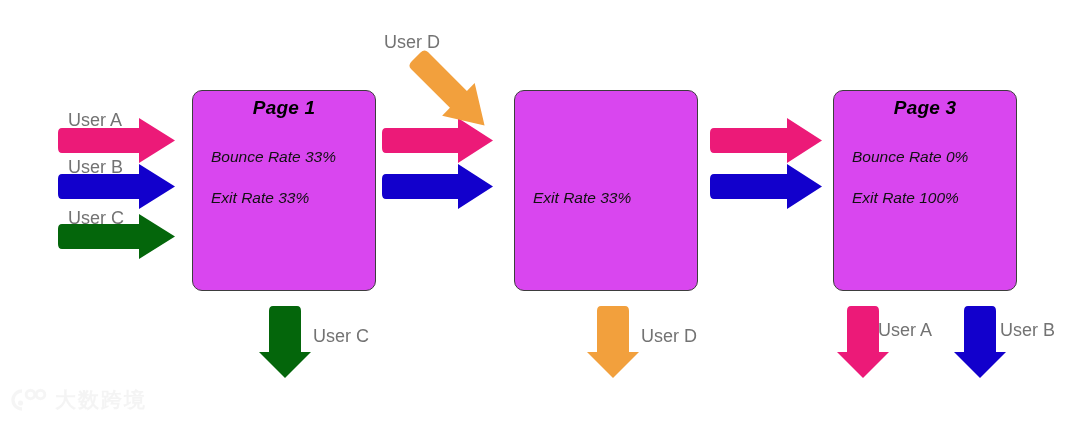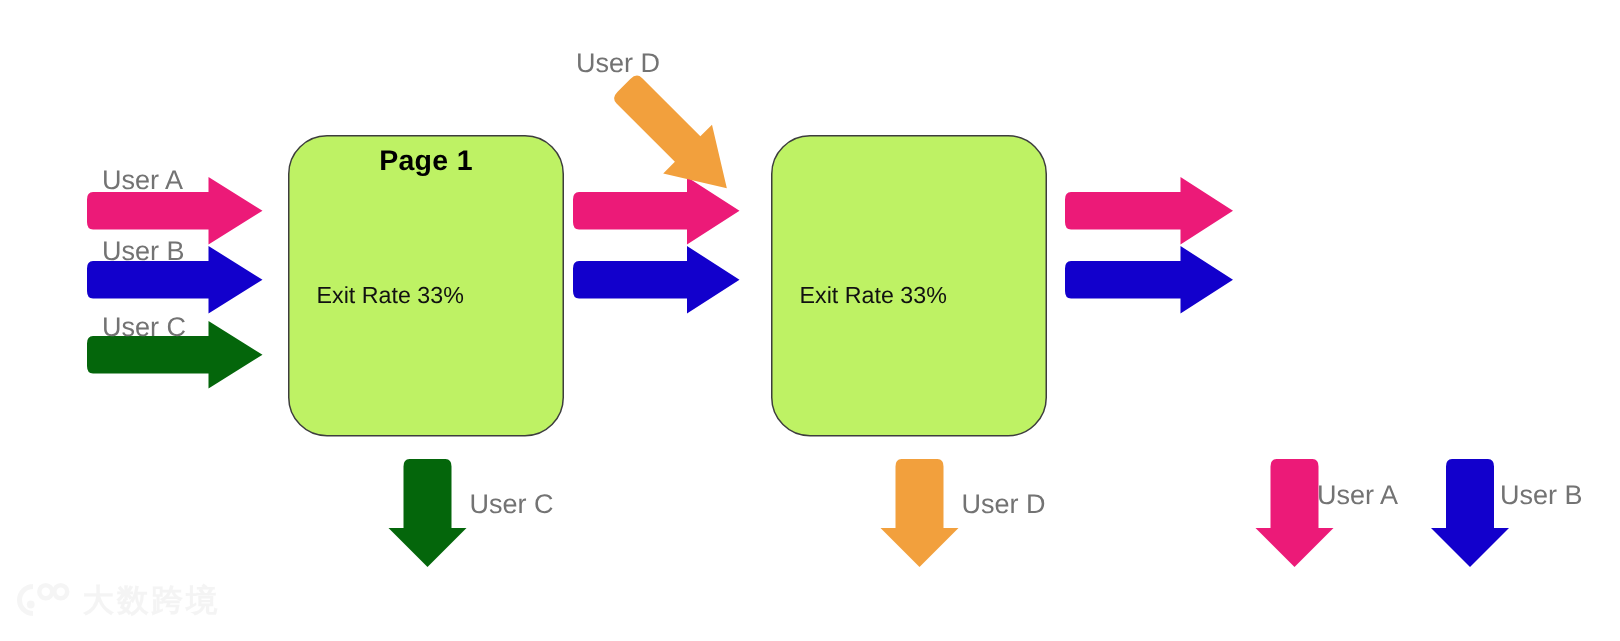--- a/index.html
+++ b/index.html
@@ -15,23 +15,24 @@
     width: 1080px;
     height: 427px;
     background: #ffffff;
     overflow: hidden;
   }
 
   
   .page-box {
     position: absolute;
     box-sizing: border-box;
-    background: #bef264;
+    background: #d946ef;
     border: 1.6px solid #3d3d3d;
-    border-radius: 26px;
+    border-radius: 10px;
+    font-style: italic;
   }
   .page-title {
     position: absolute;
     top: 6px;
     left: 0;
     right: 0;
     text-align: center;
     font-size: 19px;
     font-weight: bold;
     color: #000000;
@@ -120,27 +121,33 @@
              L 587 352 L 597 352 L 597 311 Q 597 306 601 306 Z" fill="#f2a03d"></path>
 
     <path d="M 851 306 L 875 306 Q 879 306 879 311 L 879 352 L 889 352 L 863 378
              L 837 352 L 847 352 L 847 311 Q 847 306 851 306 Z" fill="#ec1a78"></path>
     <path d="M 968 306 L 992 306 Q 996 306 996 311 L 996 352 L 1006 352 L 980 378
              L 954 352 L 964 352 L 964 311 Q 964 306 968 306 Z" fill="#1200cc"></path>
   </svg>
 
   <div class="page-box" style="left:192px; top:90px; width:184px; height:201px;">
     <div class="page-title">Page 1</div>
+    <div class="page-metric metric-bounce">Bounce Rate 33%</div>
     <div class="page-metric metric-exit">Exit Rate 33%</div>
   </div>
 
   <div class="page-box" style="left:514px; top:90px; width:184px; height:201px;">
     <div class="page-metric metric-exit">Exit Rate 33%</div>
   </div>
 
+  <div class="page-box" style="left:833px; top:90px; width:184px; height:201px;">
+    <div class="page-title">Page 3</div>
+    <div class="page-metric metric-bounce">Bounce Rate 0%</div>
+    <div class="page-metric metric-exit">Exit Rate 100%</div>
+  </div>
 
   <div class="label" style="left:68px; top:110px;">User A</div>
   <div class="label" style="left:68px; top:157px;">User B</div>
   <div class="label" style="left:68px; top:208px;">User C</div>
 
   <div class="label" style="left:384px; top:32px;">User D</div>
 
   <div class="label" style="left:313px; top:326px;">User C</div>
   <div class="label" style="left:641px; top:326px;">User D</div>
   <div class="label" style="left:878px; top:320px;">User A</div>

